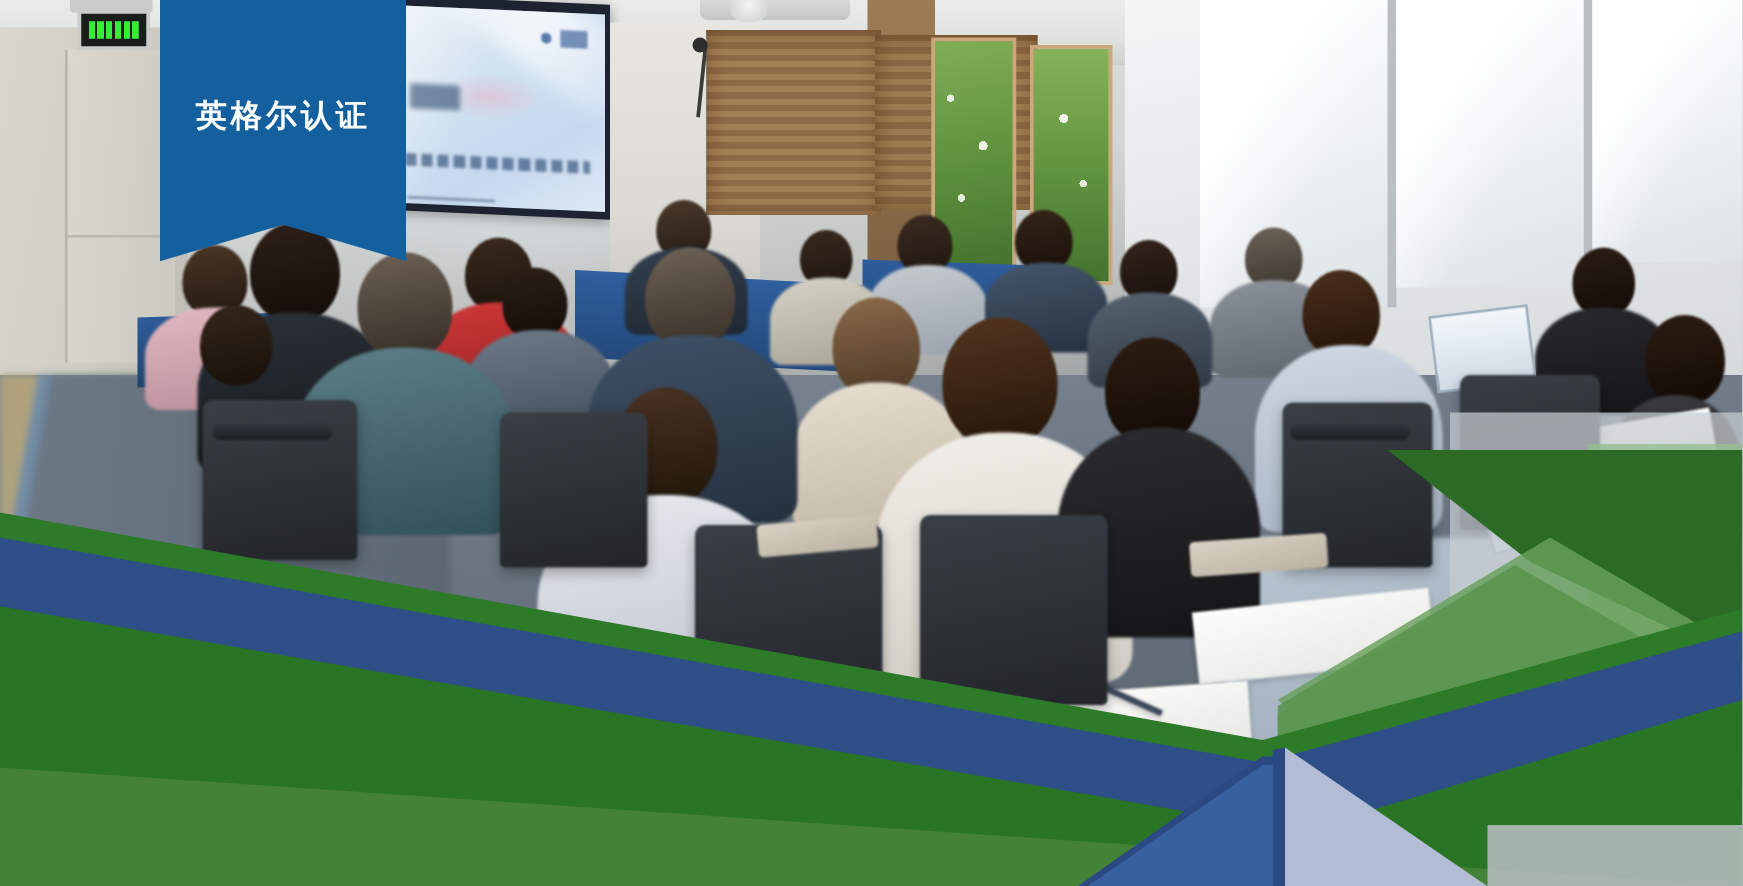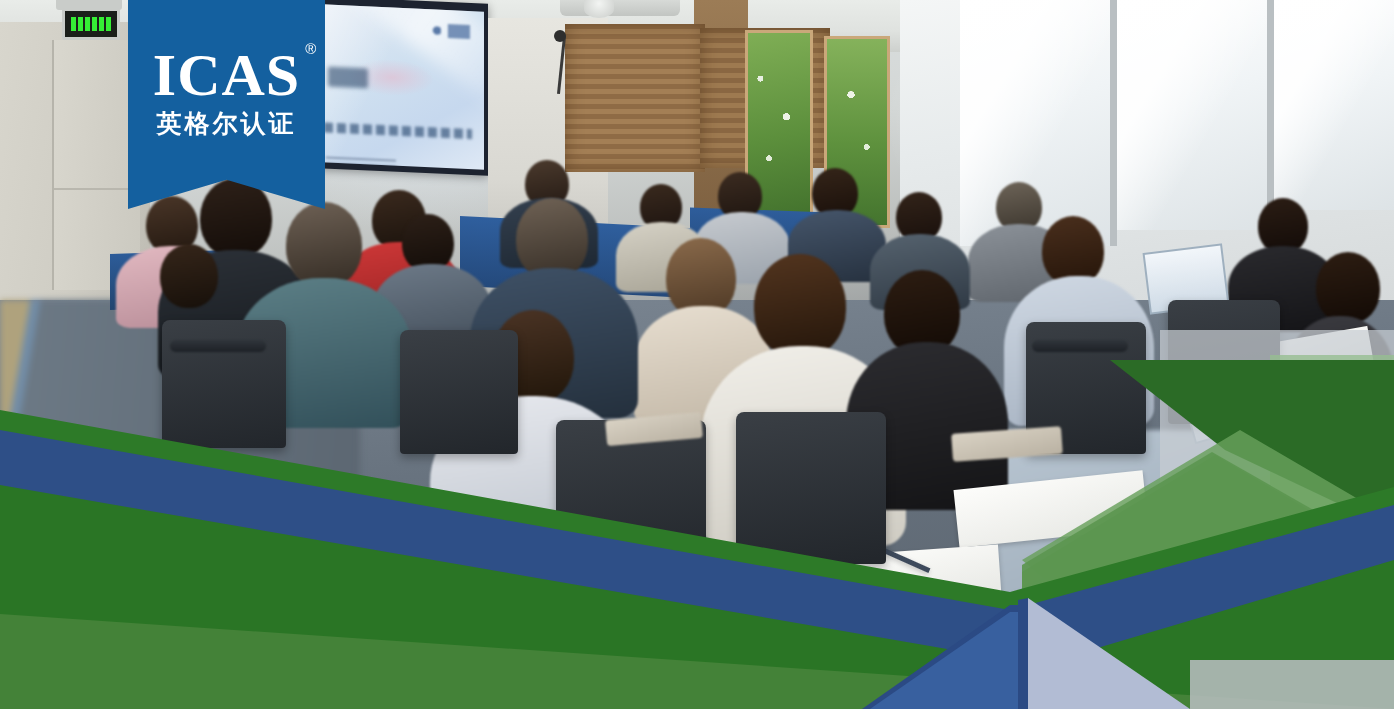--- a/index.html
+++ b/index.html
@@ -462,21 +462,20 @@
     <div class="chair" style="left:1026px;top:322px;width:120px;height:132px;"></div>
     <div class="chair" style="left:1168px;top:300px;width:112px;height:124px;"></div>
     <div class="chair-arm" style="left:170px;top:340px;width:96px;"></div>
     <div class="chair-arm" style="left:1032px;top:340px;width:96px;"></div>
     <div class="tablet-arm" style="left:606px;top:416px;width:96px;height:26px;transform:rotate(-5deg);"></div>
     <div class="tablet-arm" style="left:952px;top:430px;width:110px;height:28px;transform:rotate(-4deg);"></div>
   </div>
 
   <div id="logo-block">
     <div class="logo-inner">
-      <div class="logo-word">ICAS<span class="logo-reg">®</span></div>
       <div class="logo-cn">英格尔认证</div>
     </div>
   </div>
 
   <div class="shape plate-gray"></div>
   <div class="shape plate-lightgreen"></div>
   <div class="shape tri-green-dark"></div>
   <div class="shape plate-mintgreen"></div>
   <div class="shape tri-green-lt"></div>
   <div class="shape tri-green-mid"></div>

